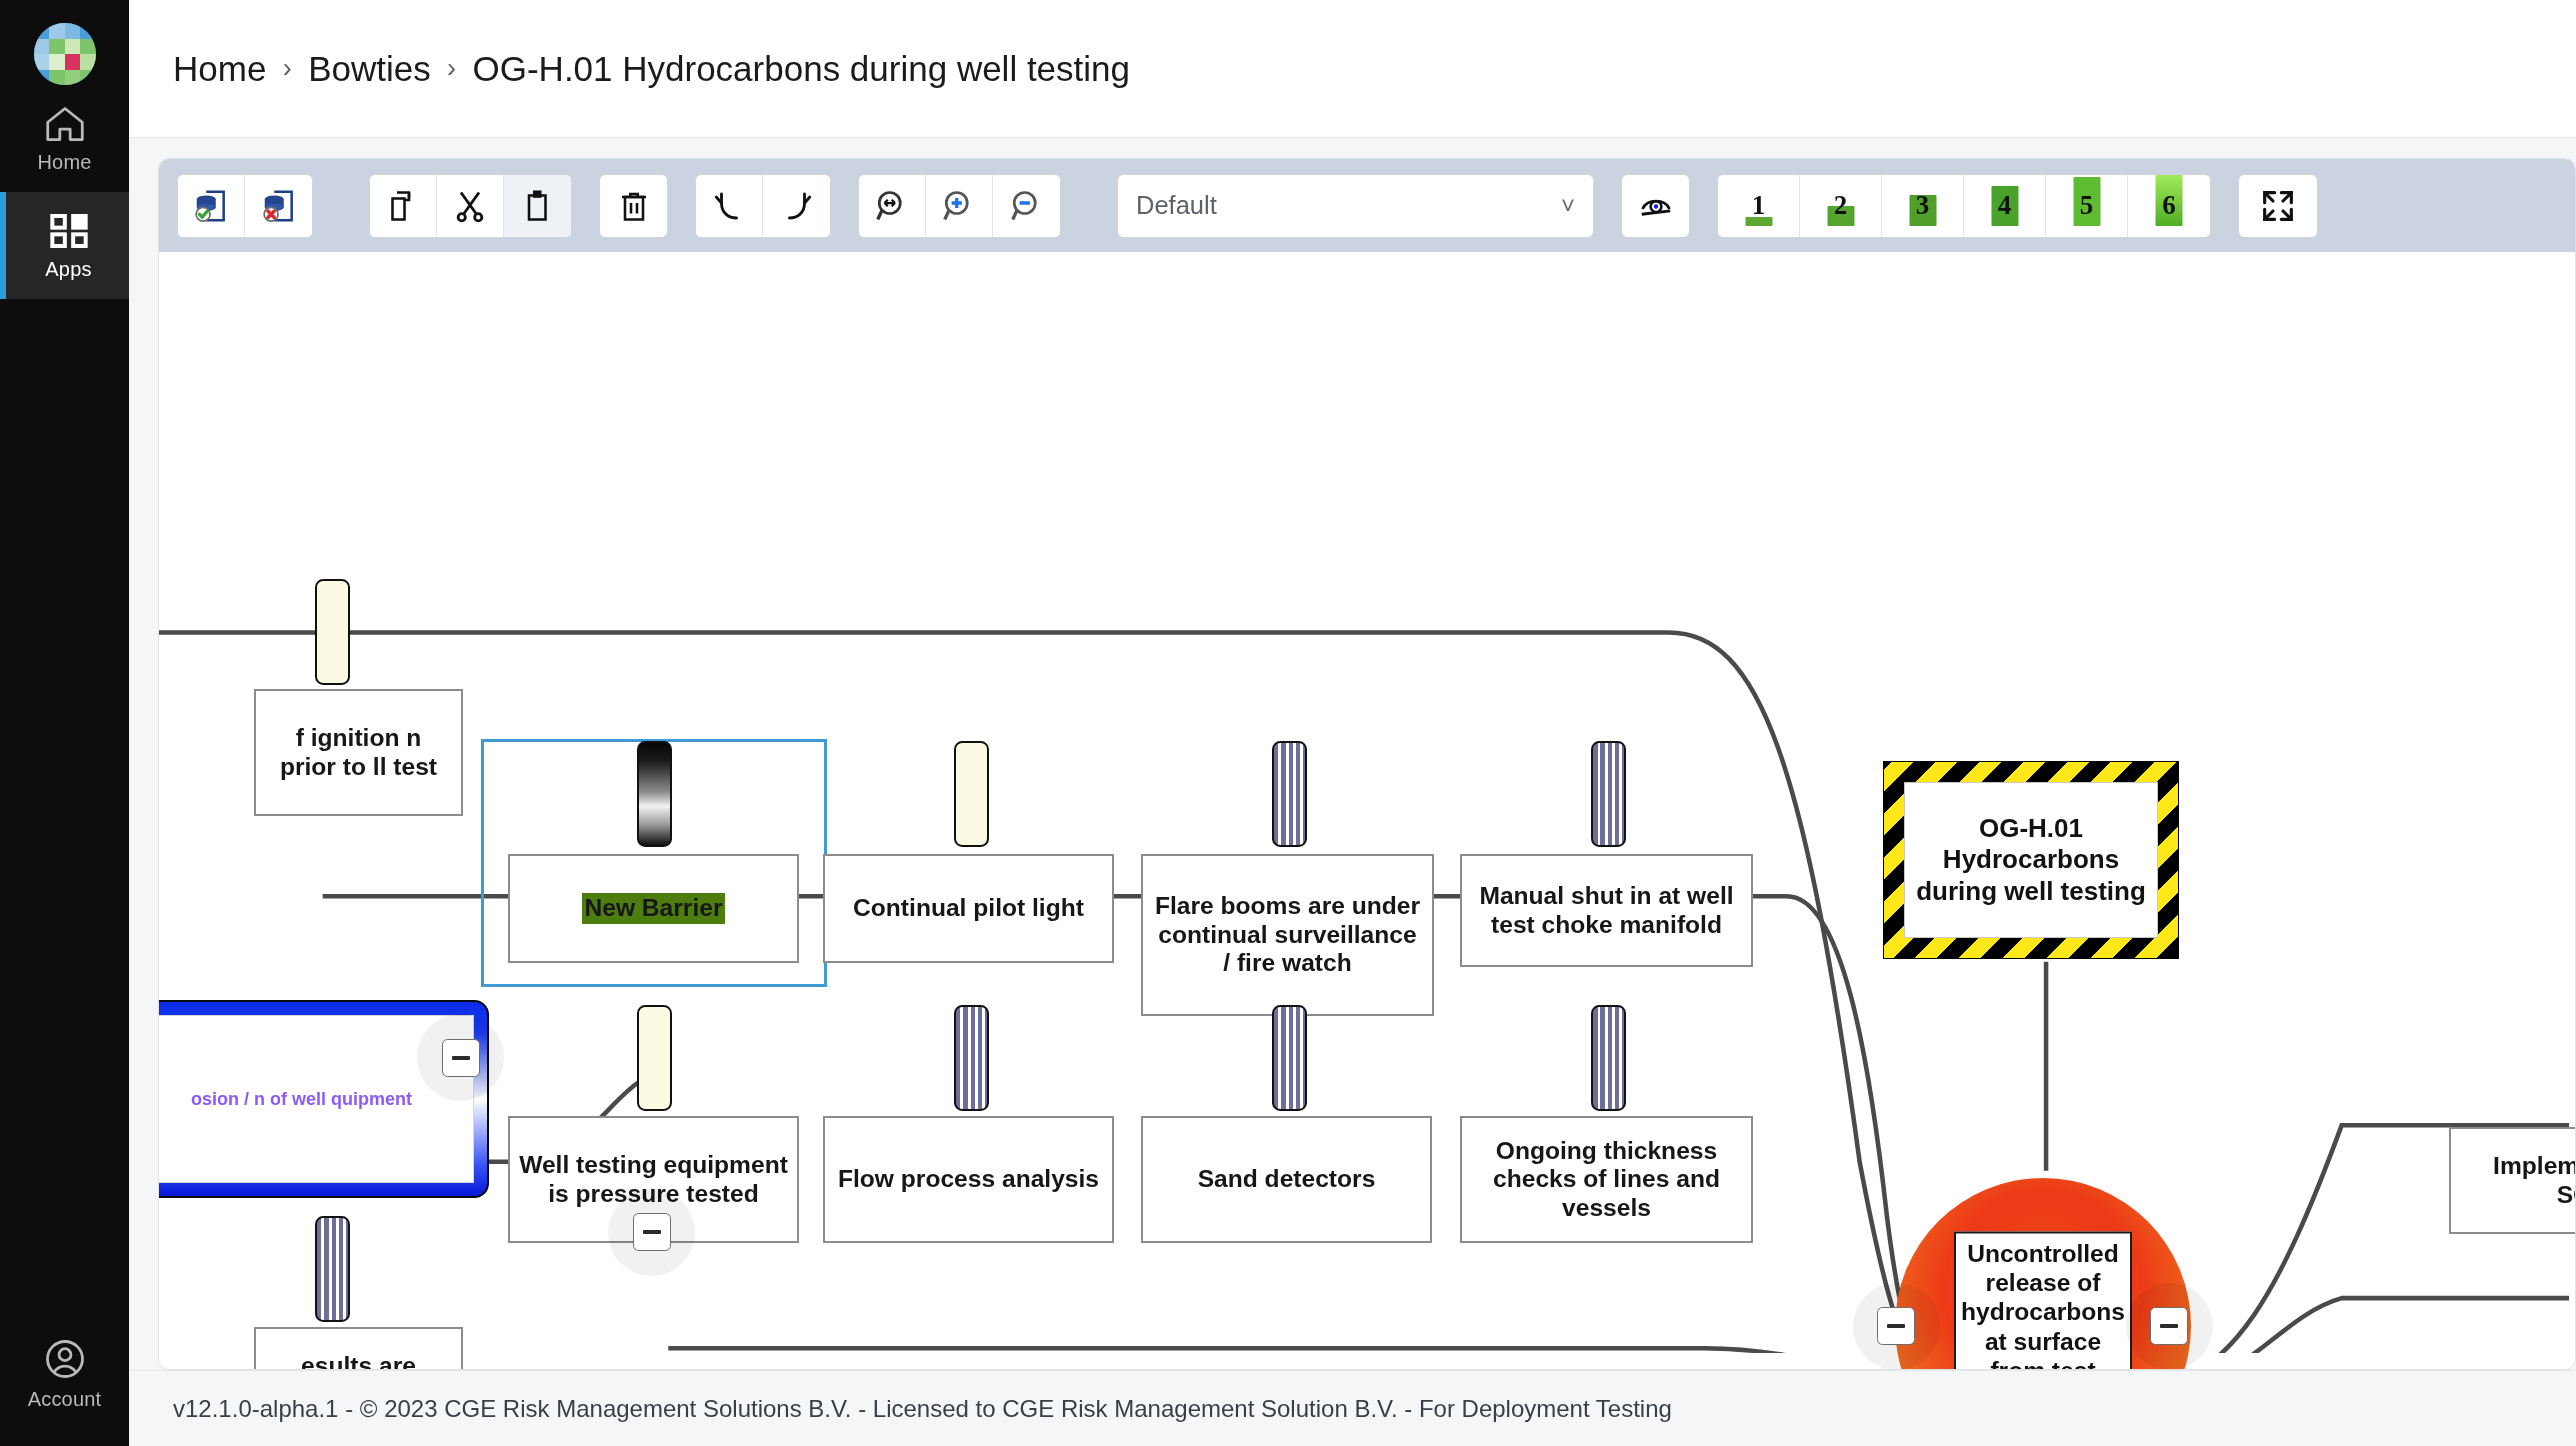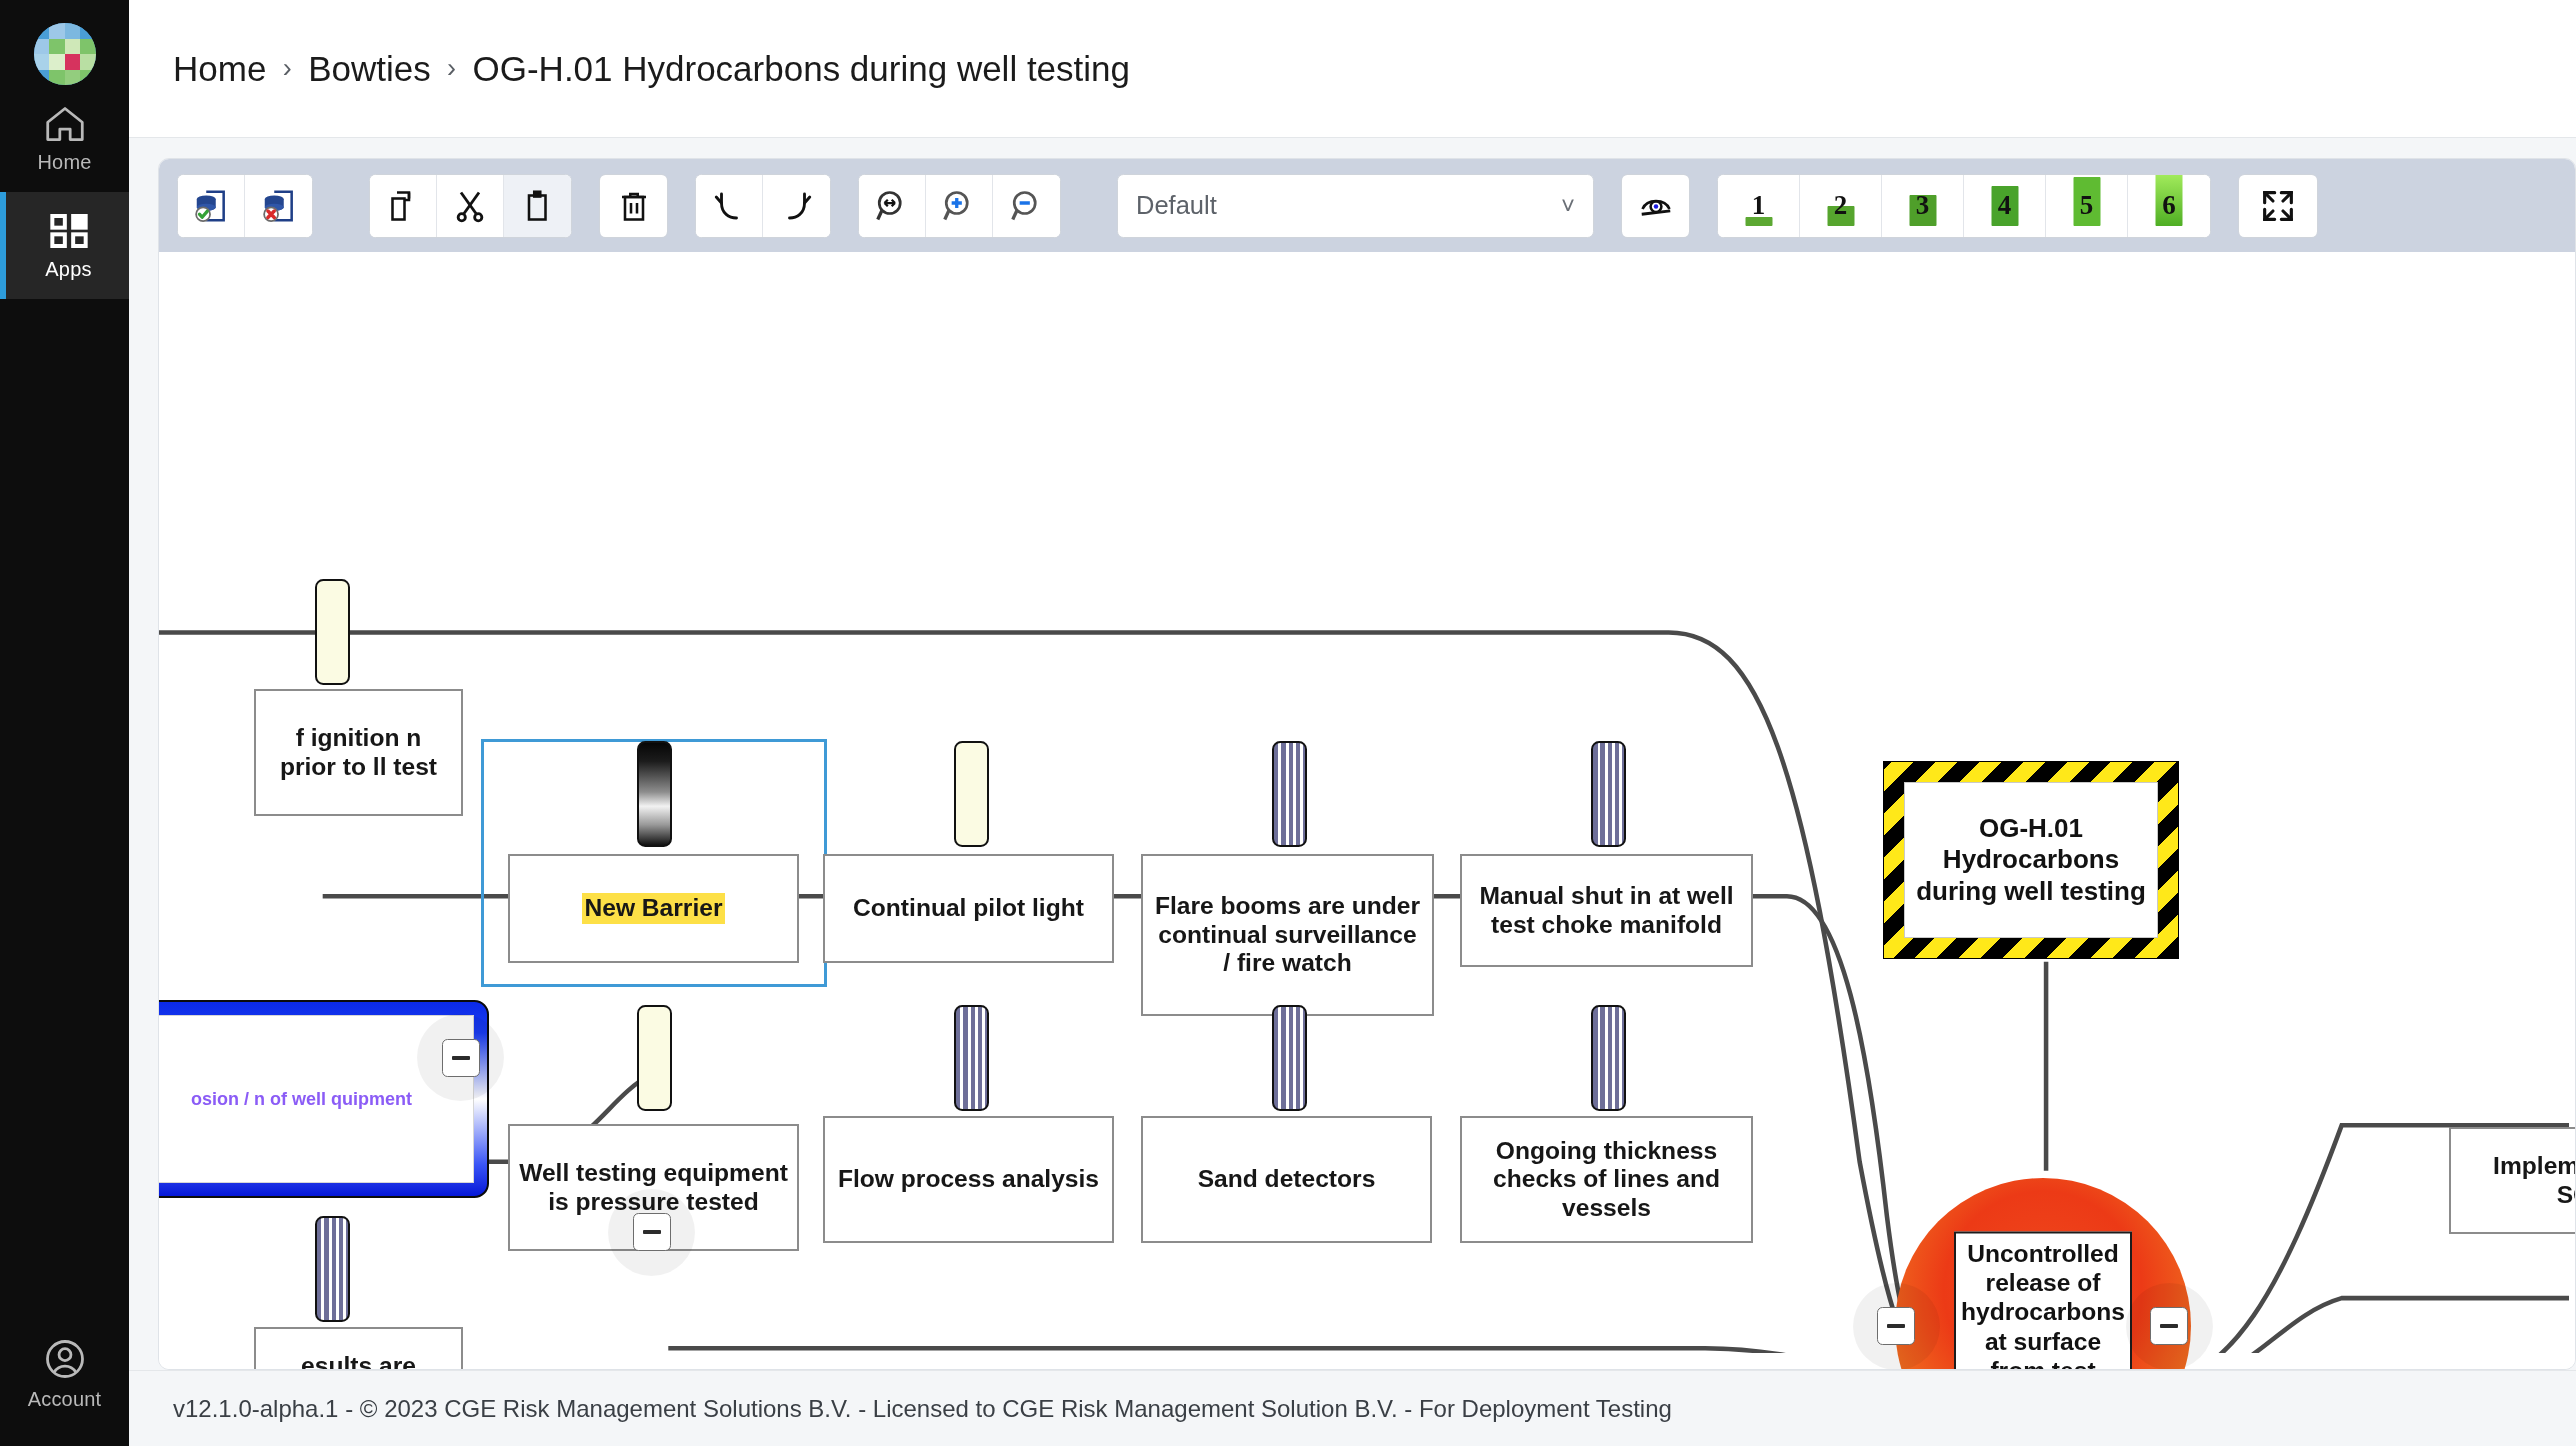--- a/index.html
+++ b/index.html
@@ -176,21 +176,21 @@
   .bicon.dark {
     background: linear-gradient(180deg,#060606 0%, #1c1c1c 18%, #8d8d8d 48%, #f2f2f2 62%, #9a9a9a 80%, #121212 100%);
   }
 
   .sel-rect {
     position: absolute;
     border: 3.6px solid #3f9ad6;
     background: transparent;
     pointer-events: none;
   }
-  .sel-text { background: #fde047; padding: 0.9px 2.7px; }
+  .sel-text { background: #4d7c0f; padding: 0.9px 2.7px; }
 
   .threat {
     position: absolute;
     border-radius: 14.6px;
     border: 2.7px solid #0b0b0b;
     background: linear-gradient(180deg,#0b2ae8 0%, #1a3cf0 16%, #ffffff 50%, #3954f5 84%, #0517d8 100%);
     padding: 12.7px;
   }
   .threat .inner {
     width: 100%; height: 100%;
@@ -575,21 +575,21 @@
           <div class="bicon striped" style="left:1432px;top:489px;"></div>
           <div class="barrier-box" style="left:1301px;top:602px;width:293px;height:113px;">Manual shut in at well test choke manifold</div>
 
           <div class="threat" style="left:-45px;top:748px;width:375px;height:198px;">
             <div class="inner">osion / n of well quipment</div>
           </div>
           <div class="collapse-halo" style="left:258px;top:762px;"></div>
           <div class="collapse" style="left:283px;top:787px;"></div>
 
           <div class="bicon cream" style="left:478px;top:753px;"></div>
-          <div class="barrier-box" style="left:349px;top:864px;width:291px;height:127px;margin-top:8px;">Well testing equipment is pressure tested</div>
+          <div class="barrier-box" style="left:349px;top:864px;width:291px;height:127px;">Well testing equipment is pressure tested</div>
 
           <div class="bicon striped" style="left:795px;top:753px;"></div>
           <div class="barrier-box" style="left:664px;top:864px;width:291px;height:127px;">Flow process analysis</div>
 
           <div class="bicon striped" style="left:1113px;top:753px;"></div>
           <div class="barrier-box" style="left:982px;top:864px;width:291px;height:127px;">Sand detectors</div>
 
           <div class="bicon striped" style="left:1432px;top:753px;"></div>
           <div class="barrier-box" style="left:1301px;top:864px;width:293px;height:127px;">Ongoing thickness checks of lines and vessels</div>
 

